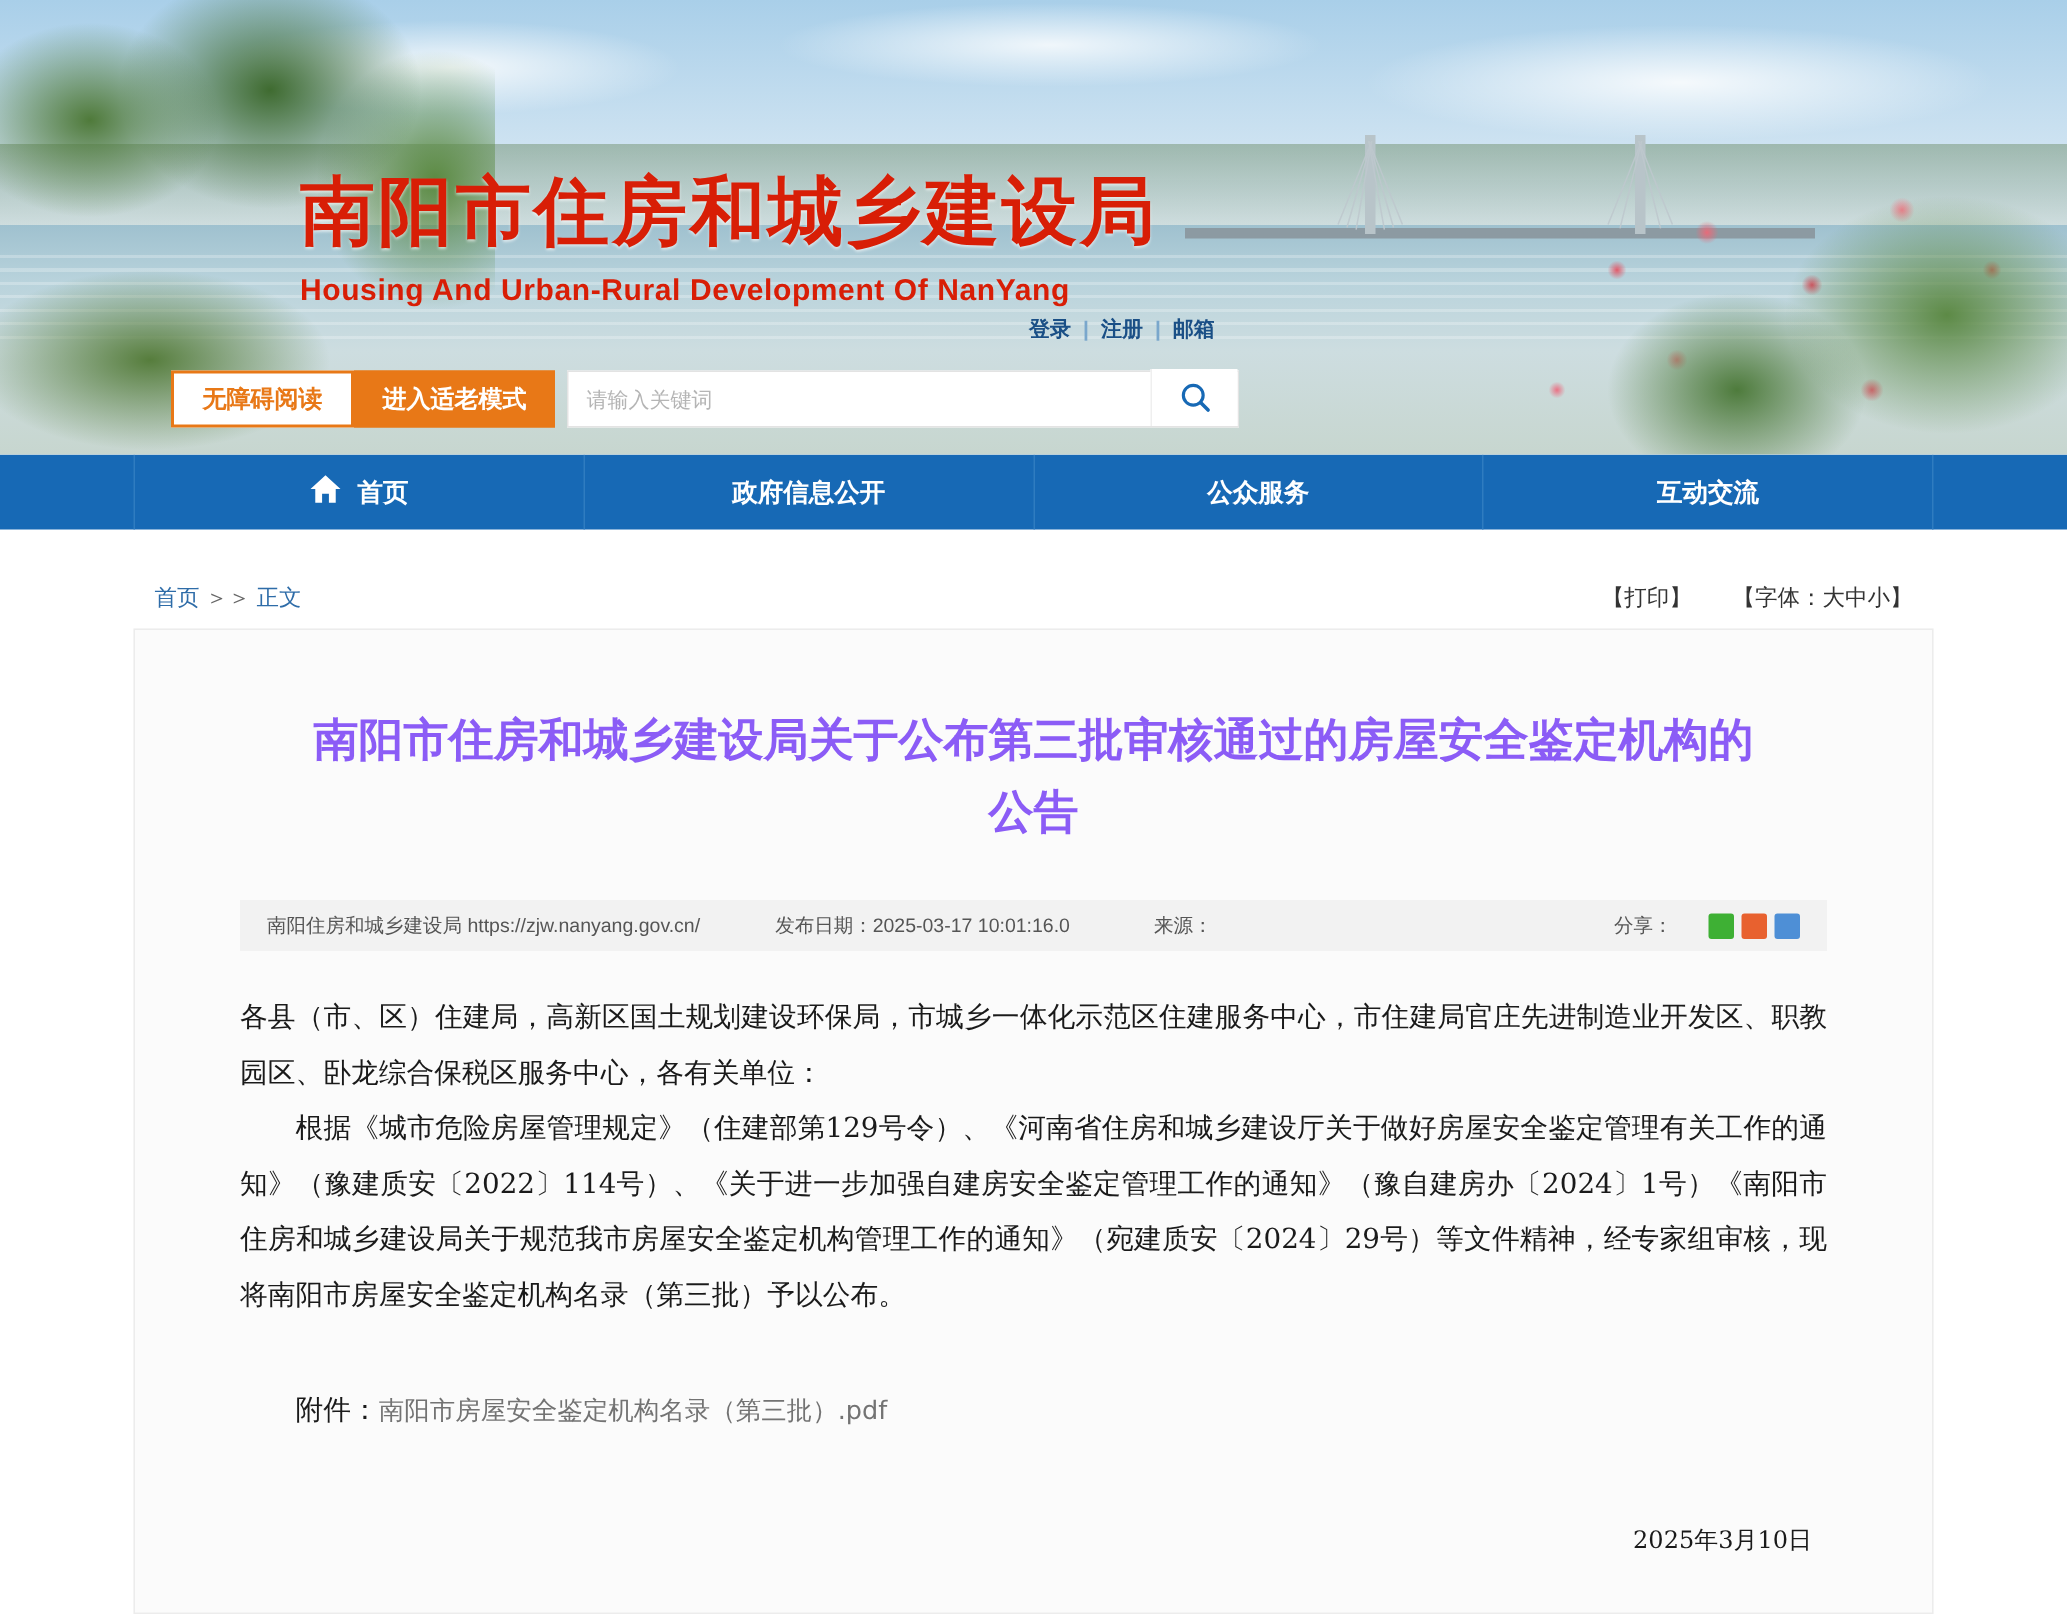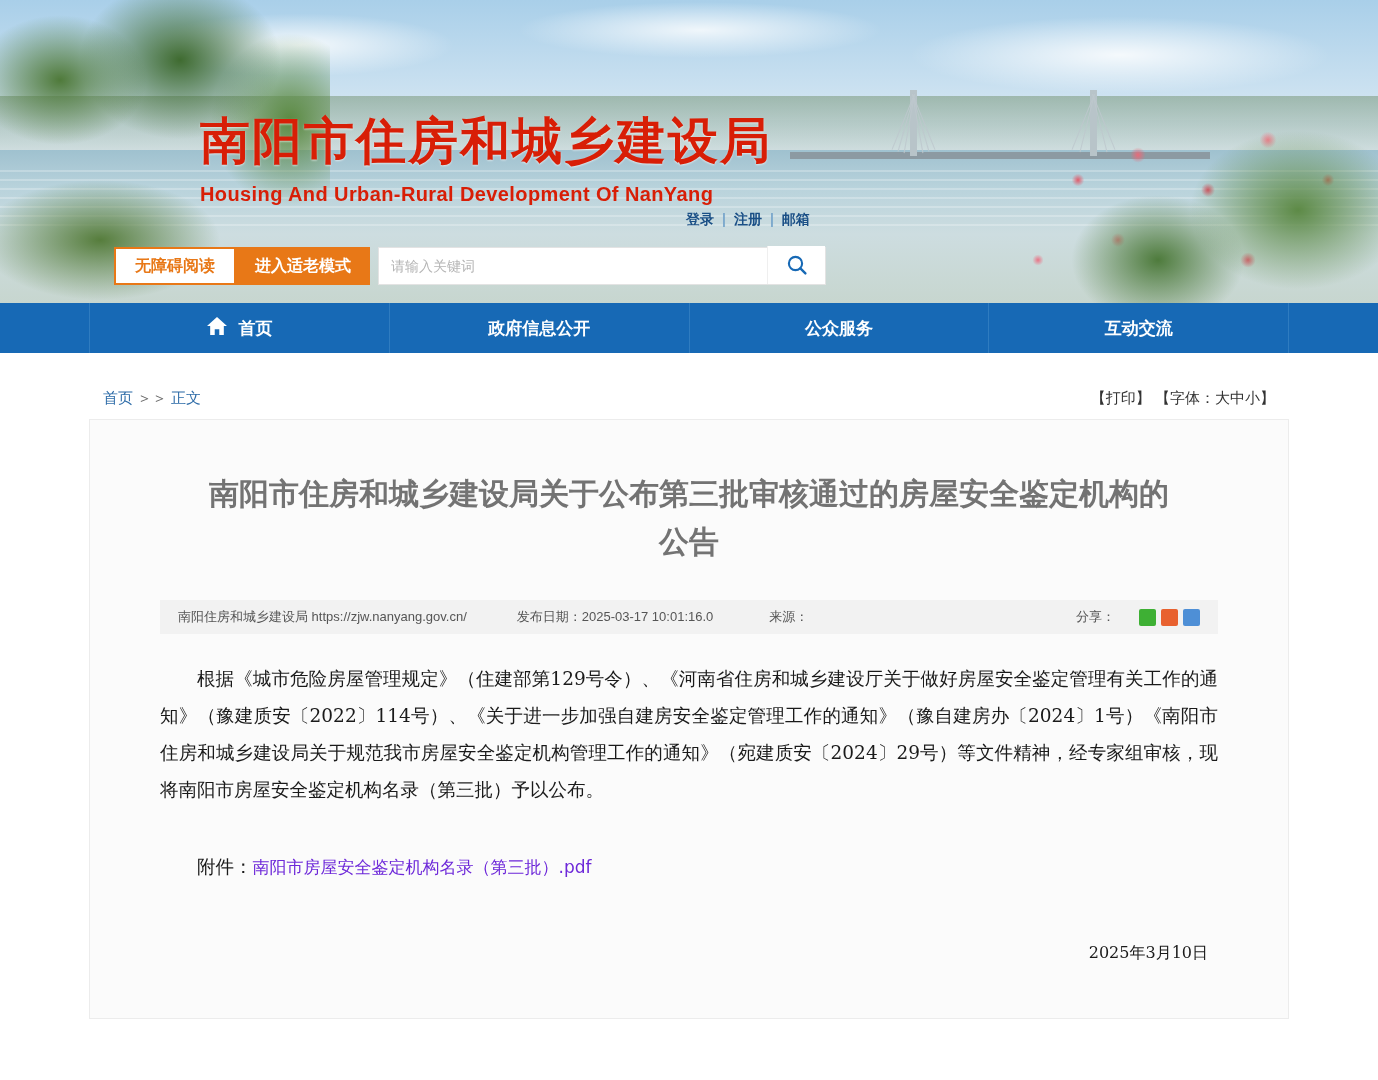--- a/index.html
+++ b/index.html
@@ -172,33 +172,33 @@
   .crumb-row {
     width: 1200px; margin: 0 auto; height: 42px;
     display: flex; align-items: center; justify-content: space-between;
     padding: 0 14px;
     margin-top: 24px;
   }
   .crumb { font-size: 15px; color: #2e6ca8; }
   .crumb a { color: #2e6ca8; text-decoration: none; }
   .crumb .arrow { color: #666; margin: 0 4px; }
   .tools { font-size: 15px; color: #333; }
-  .tools .item { cursor: pointer; }
+  .tools .item { cursor: pointer; margin-left: 23px; }
 
   .article-card {
     width: 1200px; margin: 0 auto;
     background: #fbfbfb;
     border: 1px solid #ececec;
     padding: 40px 70px 30px 70px;
     min-height: 600px;
   }
   .article-title {
     text-align: center;
     font-size: 30px; line-height: 48px;
-    color: #737373; font-weight: bold;
+    color: #8b5cf6; font-weight: bold;
     font-family: "DejaVu Sans", "Liberation Sans", sans-serif;
     margin: 10px 40px 34px 40px;
   }
   .meta-bar {
     background: #f2f2f2;
     height: 34px;
     display: flex; align-items: center;
     padding: 0 18px;
     font-size: 13px; color: #555;
     gap: 16px;
@@ -224,21 +224,21 @@
   .article-body p { margin: 0; }
   .article-body p.indent { text-indent: 2em; }
   .attach {
     margin-top: 40px;
     text-indent: 2em;
     font-family: "DejaVu Serif", "Liberation Serif", serif;
     font-size: 18.5px;
     color: #1a1a1a;
   }
   .attach a {
-    color: #6d28d9; text-decoration: none;
+    color: #737373; text-decoration: none;
     font-family: "DejaVu Sans", "Liberation Sans", sans-serif;
     font-size: 17px;
   }
   .sign {
     margin-top: 48px;
     text-align: right;
     padding-right: 10px;
     font-family: "DejaVu Serif", "Liberation Serif", serif;
     font-size: 16px;
     color: #1a1a1a;
@@ -335,20 +335,21 @@
       <span class="meta-from">来源：</span>
       <span class="share-label">分享：</span>
       <span class="share-icons">
         <span class="sicon wechat"></span>
         <span class="sicon weibo"></span>
         <span class="sicon qzone"></span>
       </span>
     </div>
 
     <div class="article-body">
+      <p>各县（市、区）住建局，高新区国土规划建设环保局，市城乡一体化示范区住建服务中心，市住建局官庄先进制造业开发区、职教园区、卧龙综合保税区服务中心，各有关单位：</p>
       <p class="indent">根据《城市危险房屋管理规定》（住建部第129号令）、《河南省住房和城乡建设厅关于做好房屋安全鉴定管理有关工作的通知》（豫建质安〔2022〕114号）、《关于进一步加强自建房安全鉴定管理工作的通知》（豫自建房办〔2024〕1号）《南阳市住房和城乡建设局关于规范我市房屋安全鉴定机构管理工作的通知》（宛建质安〔2024〕29号）等文件精神，经专家组审核，现将南阳市房屋安全鉴定机构名录（第三批）予以公布。</p>
 
       <div class="attach">
         <span>附件：</span><a href="#">南阳市房屋安全鉴定机构名录（第三批）.pdf</a>
       </div>
 
       <div class="sign">2025年3月10日</div>
     </div>
 
   </div>

